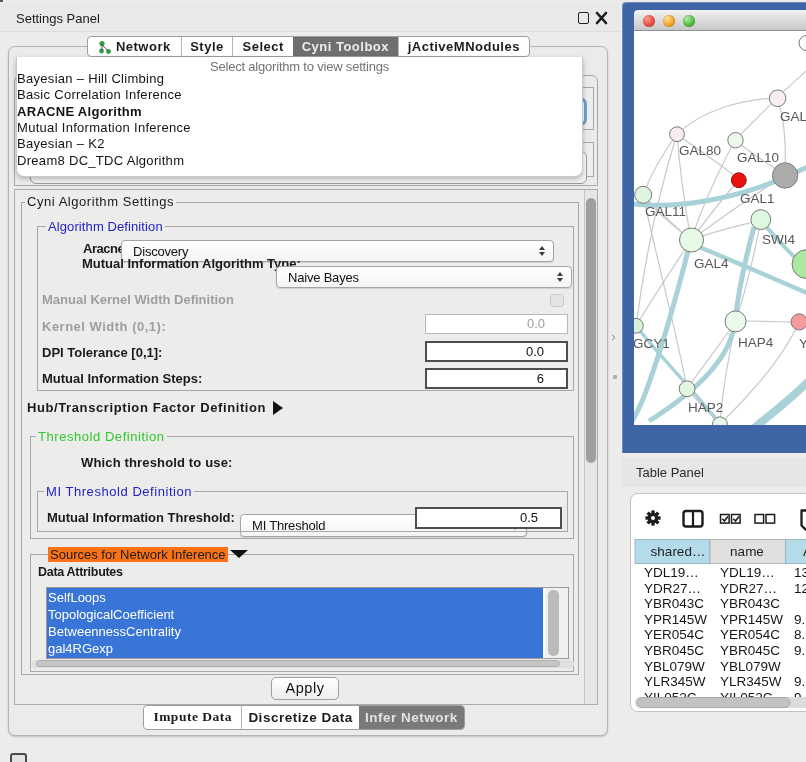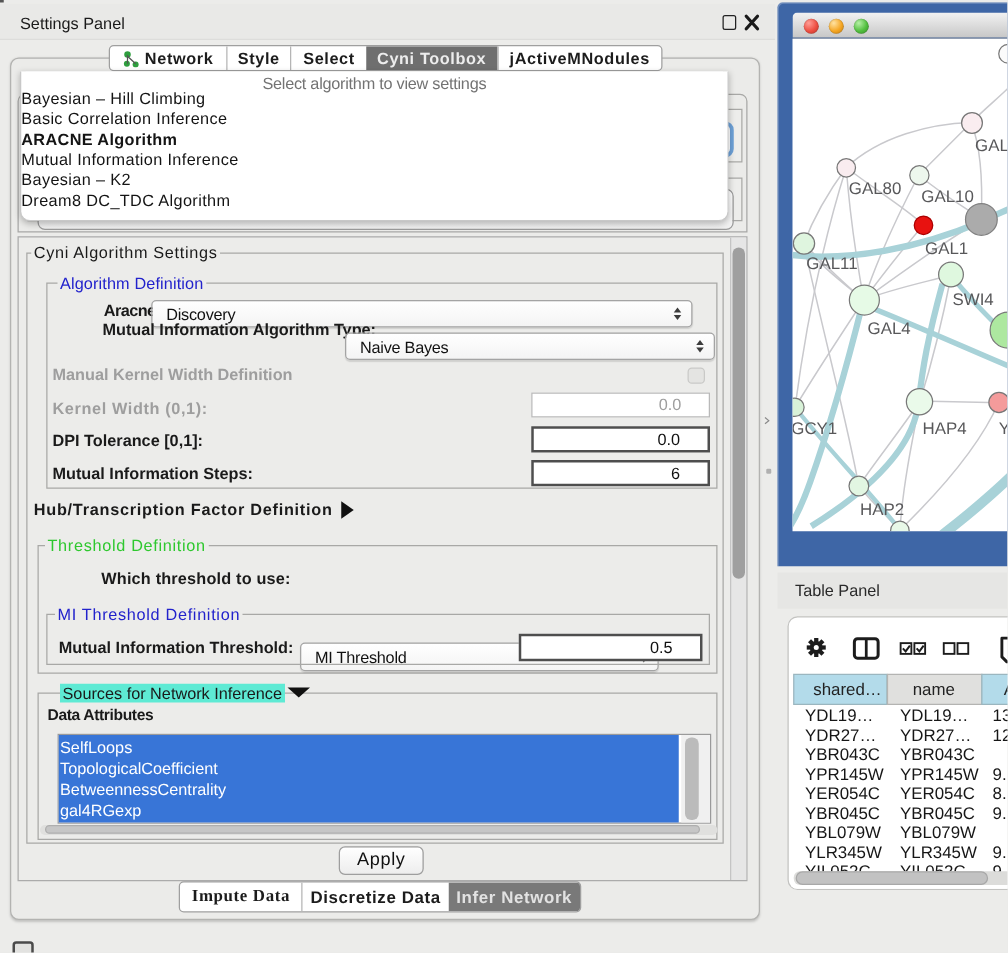--- a/index.html
+++ b/index.html
@@ -114,21 +114,21 @@
       <span class="ct">MI Threshold</span>
       <span class="spin"></span>
     </div>
 
 <div class="abs gbox" style="left:37px;top:491px;width:531px;height:41px;"></div>
 <div class="abs glabel" style="left:44px;top:484px;color:#2222cc;">MI Threshold Definition</div>
 <div class="abs lbl" style="left:47px;top:510px;">Mutual Information Threshold:</div>
 <div class="abs tfield" style="left:415px;top:507px;width:147px;height:22px;line-height:18px;">0.5</div>
 
 <div class="abs gbox" style="left:30px;top:554px;width:544px;height:118px;"></div>
-<div class="abs" style="left:48px;top:547px;font-size:13px;color:#1a1a1a;background:#5eead4;padding:0 2px;white-space:nowrap;">Sources for Network Inference</div>
+<div class="abs" style="left:48px;top:547px;font-size:13px;color:#1a1a1a;background:#f97316;padding:0 2px;white-space:nowrap;">Sources for Network Inference</div>
 <div class="abs" style="left:230px;top:550px;width:0;height:0;border-left:9.5px solid transparent;border-right:9.5px solid transparent;border-top:8px solid #111;"></div>
 <div class="abs lbl" style="left:38px;top:565px;font-size:12.5px;letter-spacing:-0.3px;">Data Attributes</div>
 
 <div class="abs" style="left:46px;top:587px;width:523px;height:72px;background:#fff;border:1px solid #9a9a9a;"></div>
 <div class="abs" style="left:47px;top:588px;width:496px;height:70px;background:#3875d7;"></div>
 <div class="abs" style="left:48px;top:588.5px;font-size:13px;color:#fff;line-height:17.3px;white-space:pre;">SelfLoops
 TopologicalCoefficient
 BetweennessCentrality
 gal4RGexp</div>
 <div class="abs" style="left:545px;top:588px;width:23px;height:70px;background:#f0f0f0;"></div>

